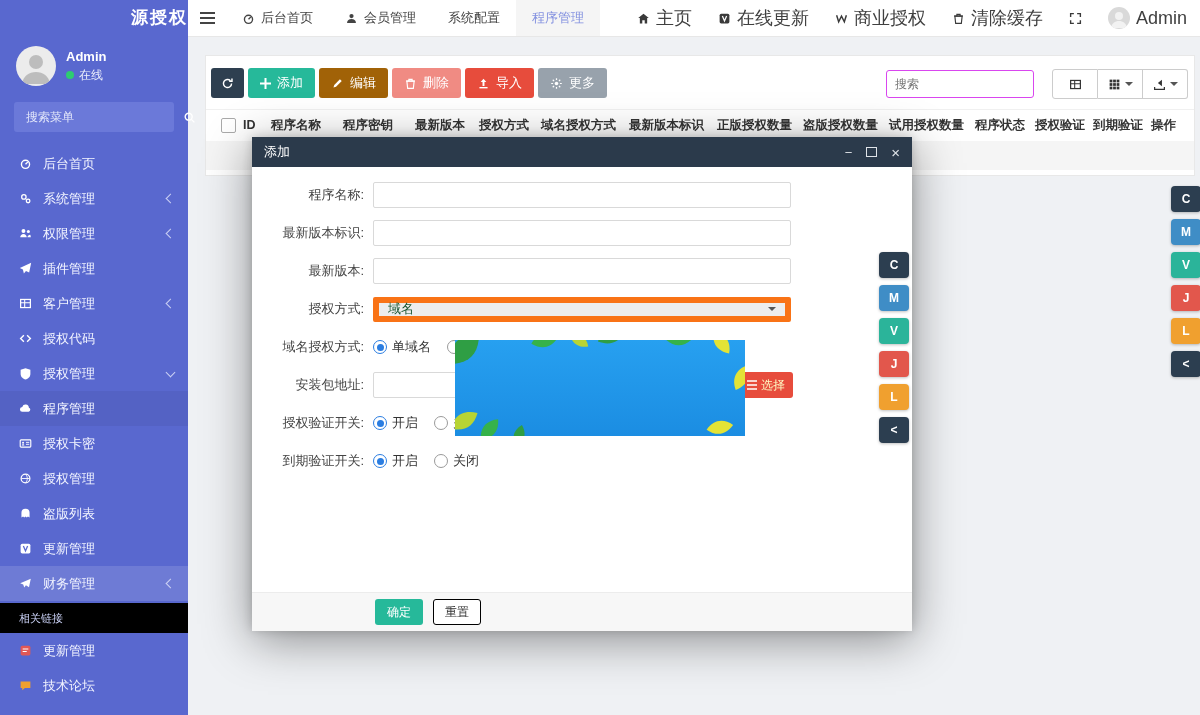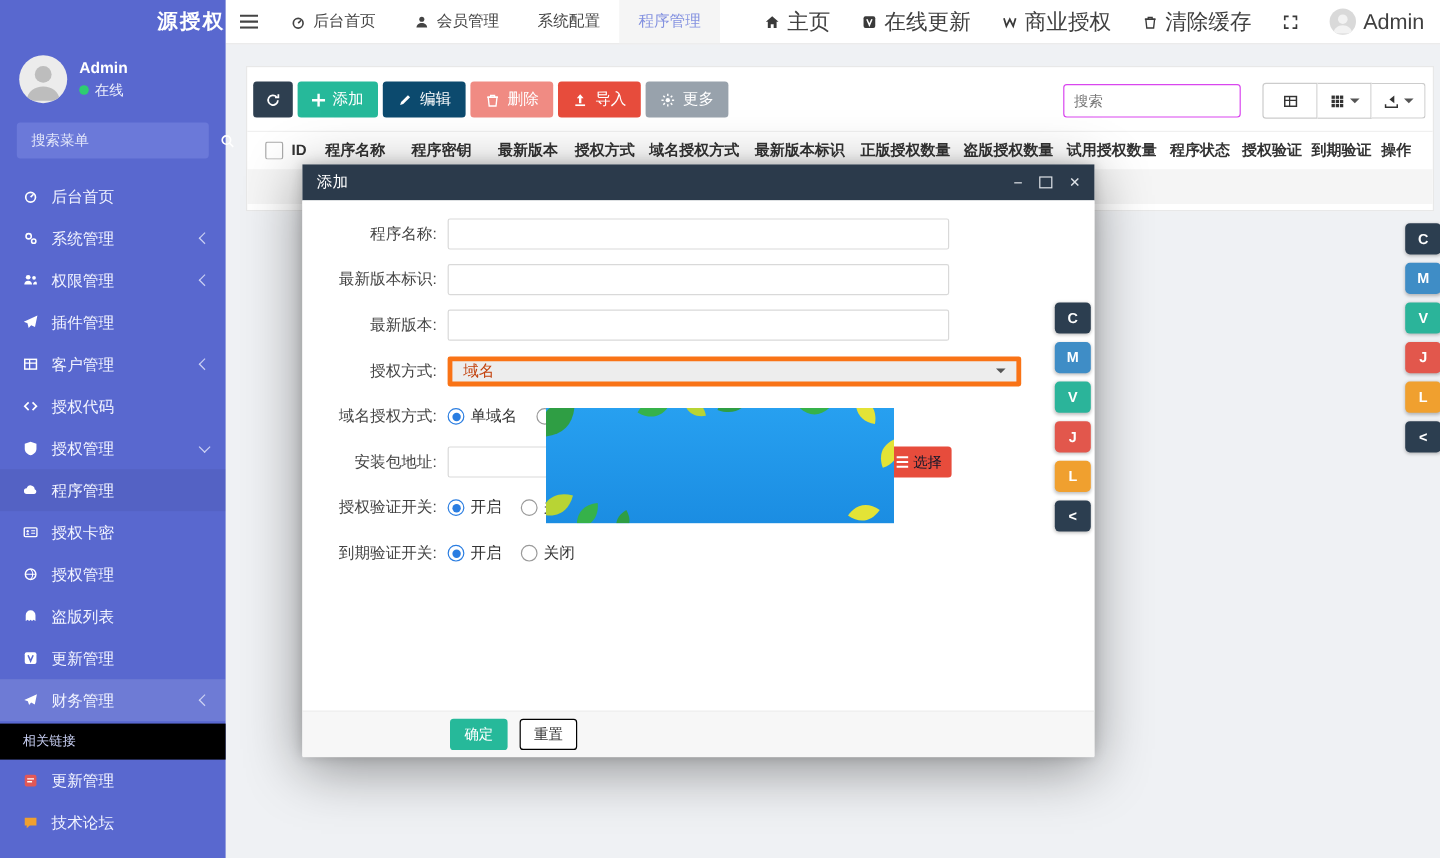--- a/index.html
+++ b/index.html
@@ -36,21 +36,21 @@
   .nv-right{margin-left:auto;display:flex;align-items:stretch;}
   .nv-link{display:flex;align-items:center;gap:6px;padding:0 13px;font-size:18px;color:#404040;cursor:pointer;}
   .avatar-sm{width:22px;height:22px;border-radius:50%;background:#d9d9d9;overflow:hidden;}
 
   
   .card{position:absolute;left:205px;top:55px;width:990px;height:121px;background:#fff;border:1px solid #e8e8e8;box-sizing:border-box;z-index:1;}
   .tools{position:absolute;left:5px;top:12px;display:flex;gap:4px;}
   .tbtn{height:30px;border:none;border-radius:3px;color:#fff;font-size:13px;display:flex;align-items:center;gap:6px;padding:0 12px;cursor:pointer;font-family:inherit;}
   .tbtn.refresh{background:#2e3f50;padding:0 10px;}
   .tbtn.add{background:#26b99a;}
-  .tbtn.edit{background:#0c4a6e;}
+  .tbtn.edit{background:#a16207;}
   .tbtn.del{background:#f08b83;}
   .tbtn.imp{background:#e74c3c;}
   .tbtn.more{background:#98a2ac;}
   .searchbar{position:absolute;left:680px;top:13px;display:flex;align-items:center;}
   .searchbar input{width:130px;height:26px;border:1px solid #d946ef;border-radius:3px;padding:0 8px;font-size:12px;color:#555;outline:none;font-family:inherit;}
   .sgroup{display:flex;margin-left:18px;}
   .sbtn{height:28px;min-width:30px;background:#fff;border:1px solid #ccc;border-left-width:0;display:flex;align-items:center;justify-content:center;gap:4px;padding:0 7px;cursor:pointer;color:#333;}
   .sbtn:first-child{border-left-width:1px;border-radius:3px 0 0 3px;}
   .sbtn:last-child{border-radius:0 3px 3px 0;}
   .caret{width:0;height:0;border-left:4px solid transparent;border-right:4px solid transparent;border-top:4px solid #555;}
@@ -64,29 +64,29 @@
          box-shadow:0 10px 45px rgba(0,0,0,.42),0 0 10px rgba(0,0,0,.18);}
   .m-head{height:30px;background:#2b3a4b;color:#fff;display:flex;align-items:center;padding:0 12px;font-size:13px;}
   .m-title{flex:1;}
   .wctl{display:flex;align-items:center;gap:14px;color:#dfe3e8;}
   .wctl span{cursor:pointer;line-height:1;}
   .maxbox{width:9px;height:8px;border:1.4px solid #dfe3e8;display:inline-block;}
   .m-body{position:relative;height:425px;padding-top:15px;box-sizing:border-box;background:#fff;}
   .frow{display:flex;align-items:center;height:26px;margin-bottom:12px;}
   .flabel{width:112px;text-align:right;margin-right:9px;color:#444;flex:none;}
   .finput{width:418px;height:26px;border:1px solid #d9d9d9;border-radius:2px;box-sizing:border-box;padding:0 6px;font-size:13px;outline:none;font-family:inherit;}
-  .fselect{width:478px;height:25px;border:4px solid #f97316;border-radius:2px;background:#ededed;box-sizing:border-box;
-           display:flex;align-items:center;padding:0 9px;color:#c2410c;cursor:pointer;position:relative;}
+  .fselect{width:418px;height:25px;border:6px solid #f97316;border-radius:2px;background:#ededed;box-sizing:border-box;
+           display:flex;align-items:center;padding:0 9px;color:#14532d;cursor:pointer;position:relative;}
   .fselect .caret{position:absolute;right:9px;}
   .radio{width:14px;height:14px;border-radius:50%;border:1px solid #9a9a9a;box-sizing:border-box;background:#fff;margin-right:5px;flex:none;cursor:pointer;}
   .radio.on{border:1px solid #2a7de1;position:relative;}
   .radio.on::after{content:"";position:absolute;left:2.5px;top:2.5px;width:7px;height:7px;border-radius:50%;background:#2a7de1;}
   .rlabel{margin-right:16px;color:#333;}
   .pkg-input{width:362px;height:26px;border:1px solid #d9d9d9;border-radius:2px;box-sizing:border-box;padding:0 6px;outline:none;font-family:inherit;}
-  .choosebtn{height:26px;background:#e74c3c;color:#0f172a;border:none;border-radius:3px;margin-left:4px;padding:0 8px;
+  .choosebtn{height:26px;background:#e74c3c;color:#fef9c3;border:none;border-radius:3px;margin-left:4px;padding:0 8px;
              display:flex;align-items:center;gap:4px;font-size:12px;cursor:pointer;font-family:inherit;}
   .m-foot{height:38px;background:#f7f7f7;border-top:1px solid #ececec;display:flex;align-items:center;padding-left:123px;gap:10px;}
   .okbtn{height:26px;background:#26b99a;color:#fff;border:none;border-radius:3px;padding:0 12px;font-size:12px;cursor:pointer;font-family:inherit;}
   .resetbtn{height:26px;background:#fff;color:#333;border:1px solid #000000;border-radius:3px;padding:0 11px;font-size:12px;cursor:pointer;font-family:inherit;}
 
   
   .bluepanel{position:absolute;left:203px;top:173px;width:290px;height:96px;z-index:6;
              background:linear-gradient(180deg,#27a0f0 0%,#1b8de2 100%);overflow:hidden;}
 
   

